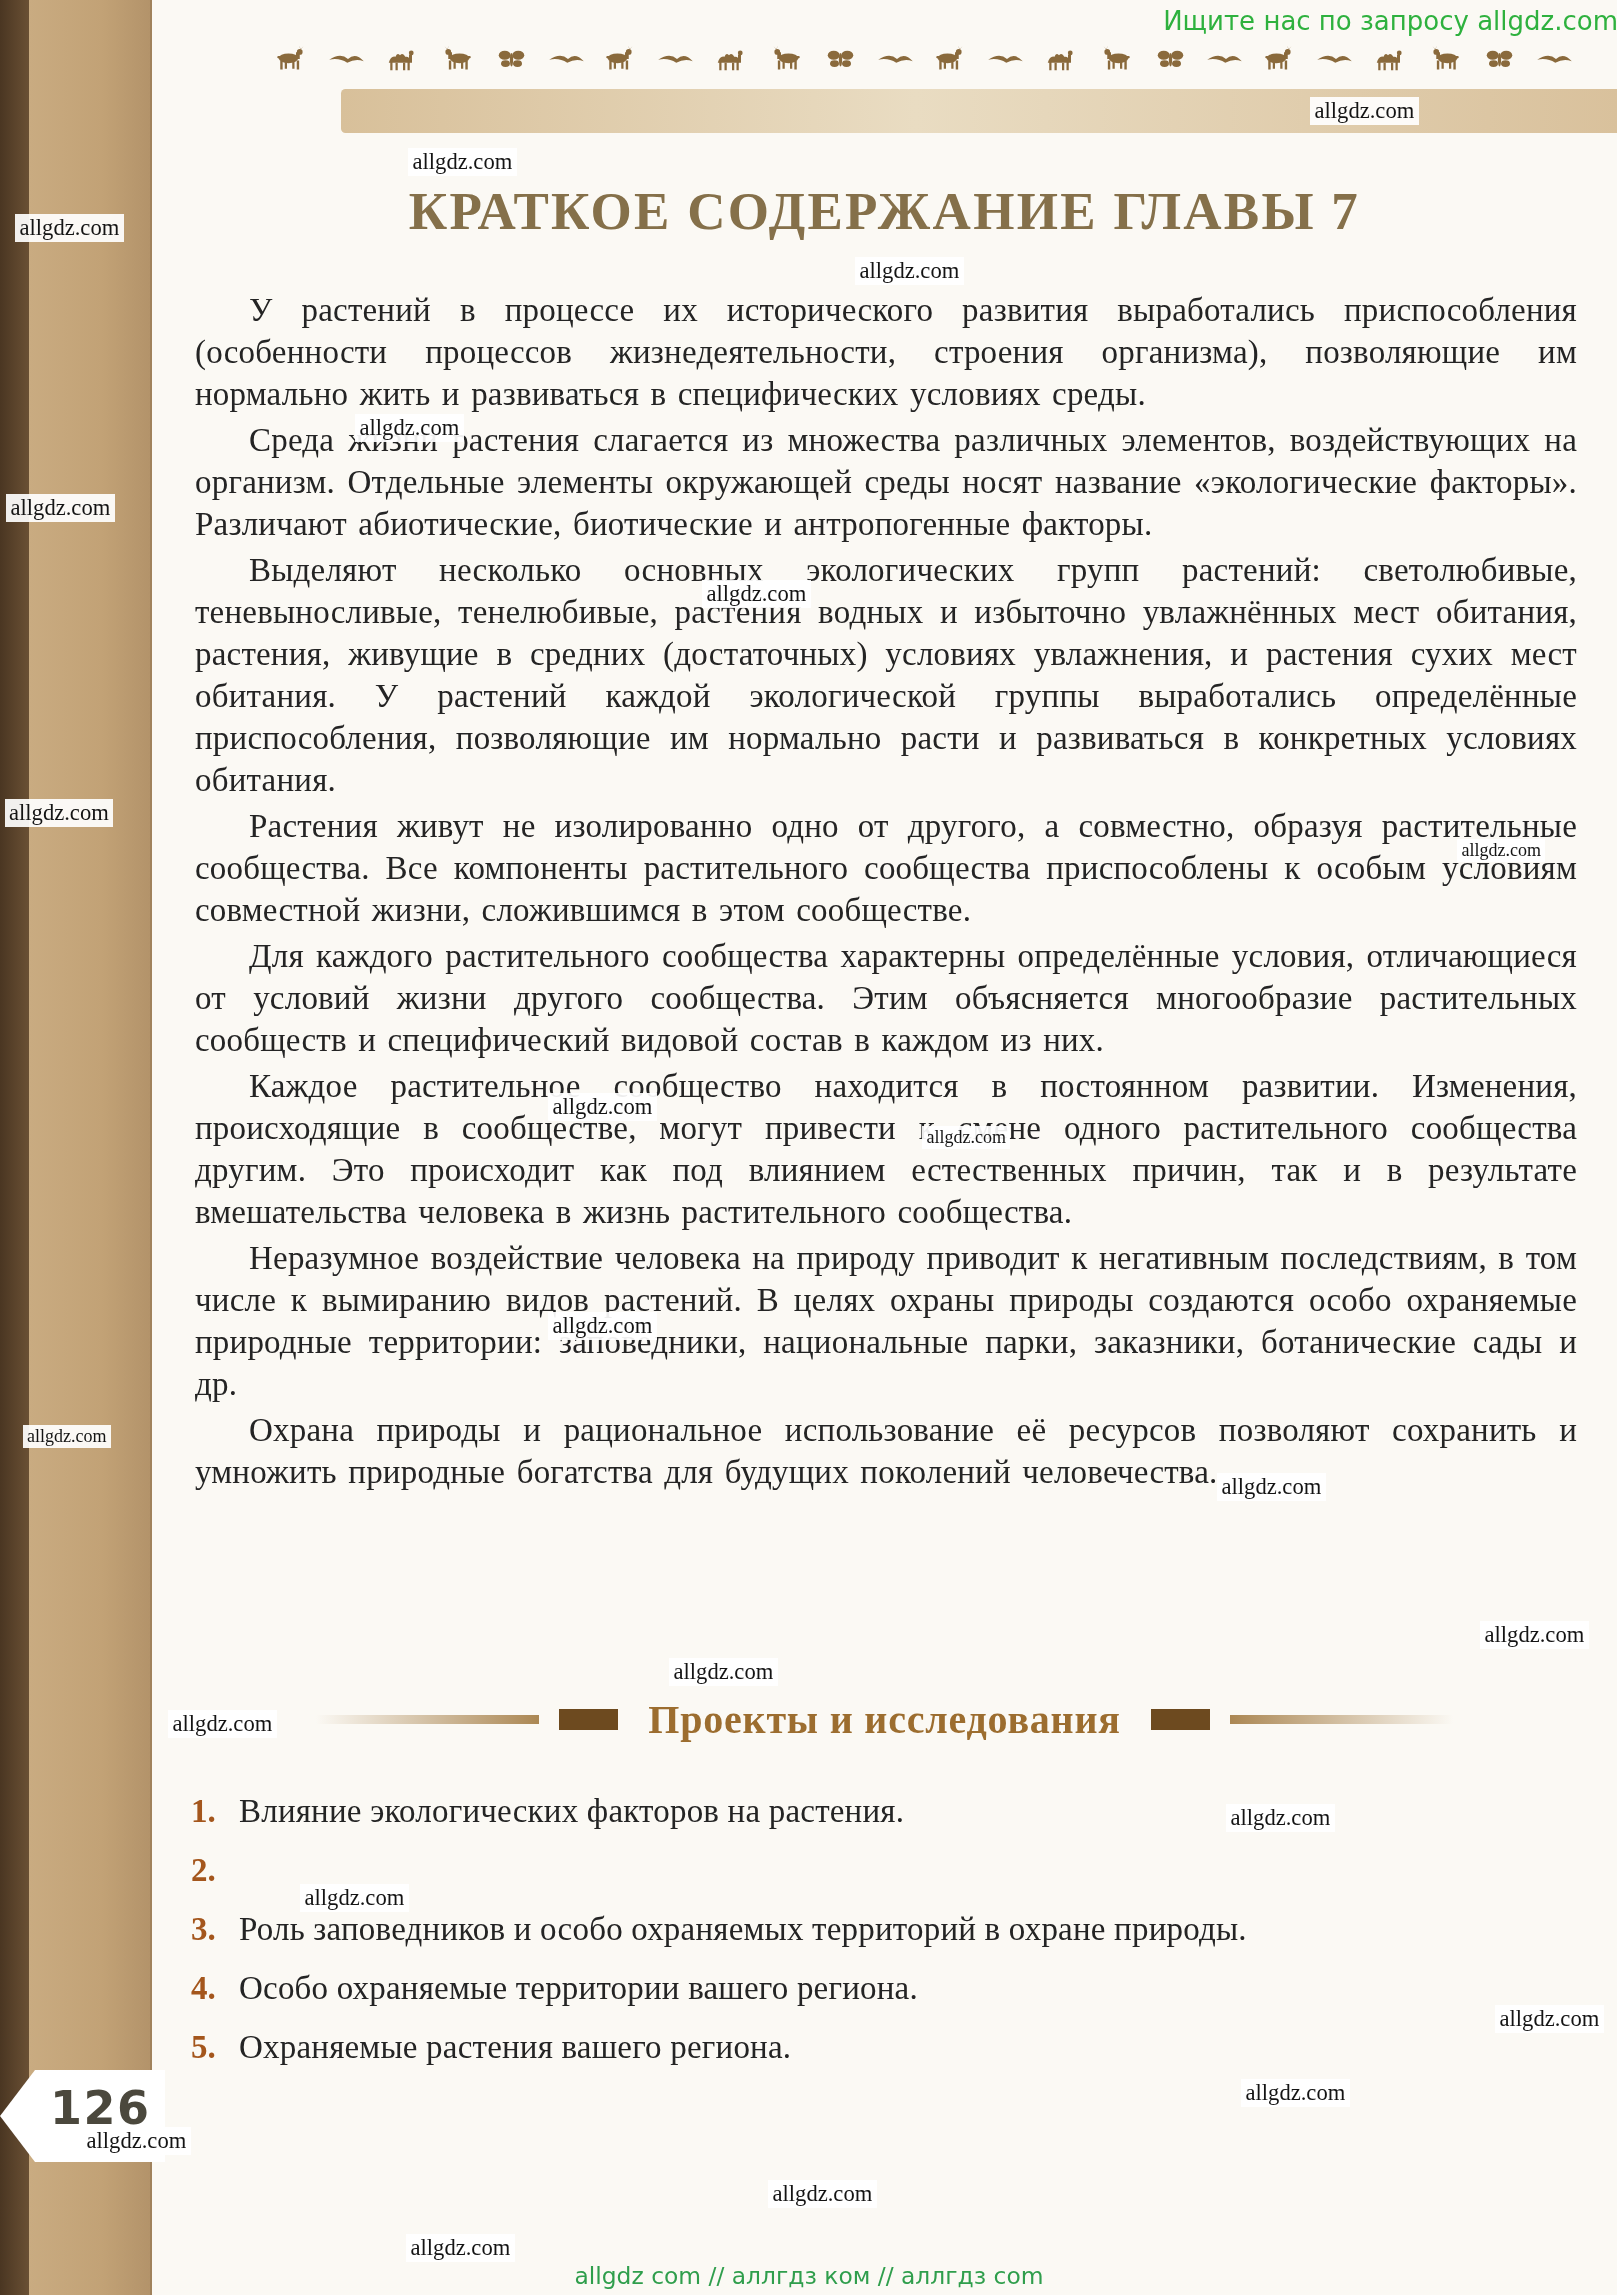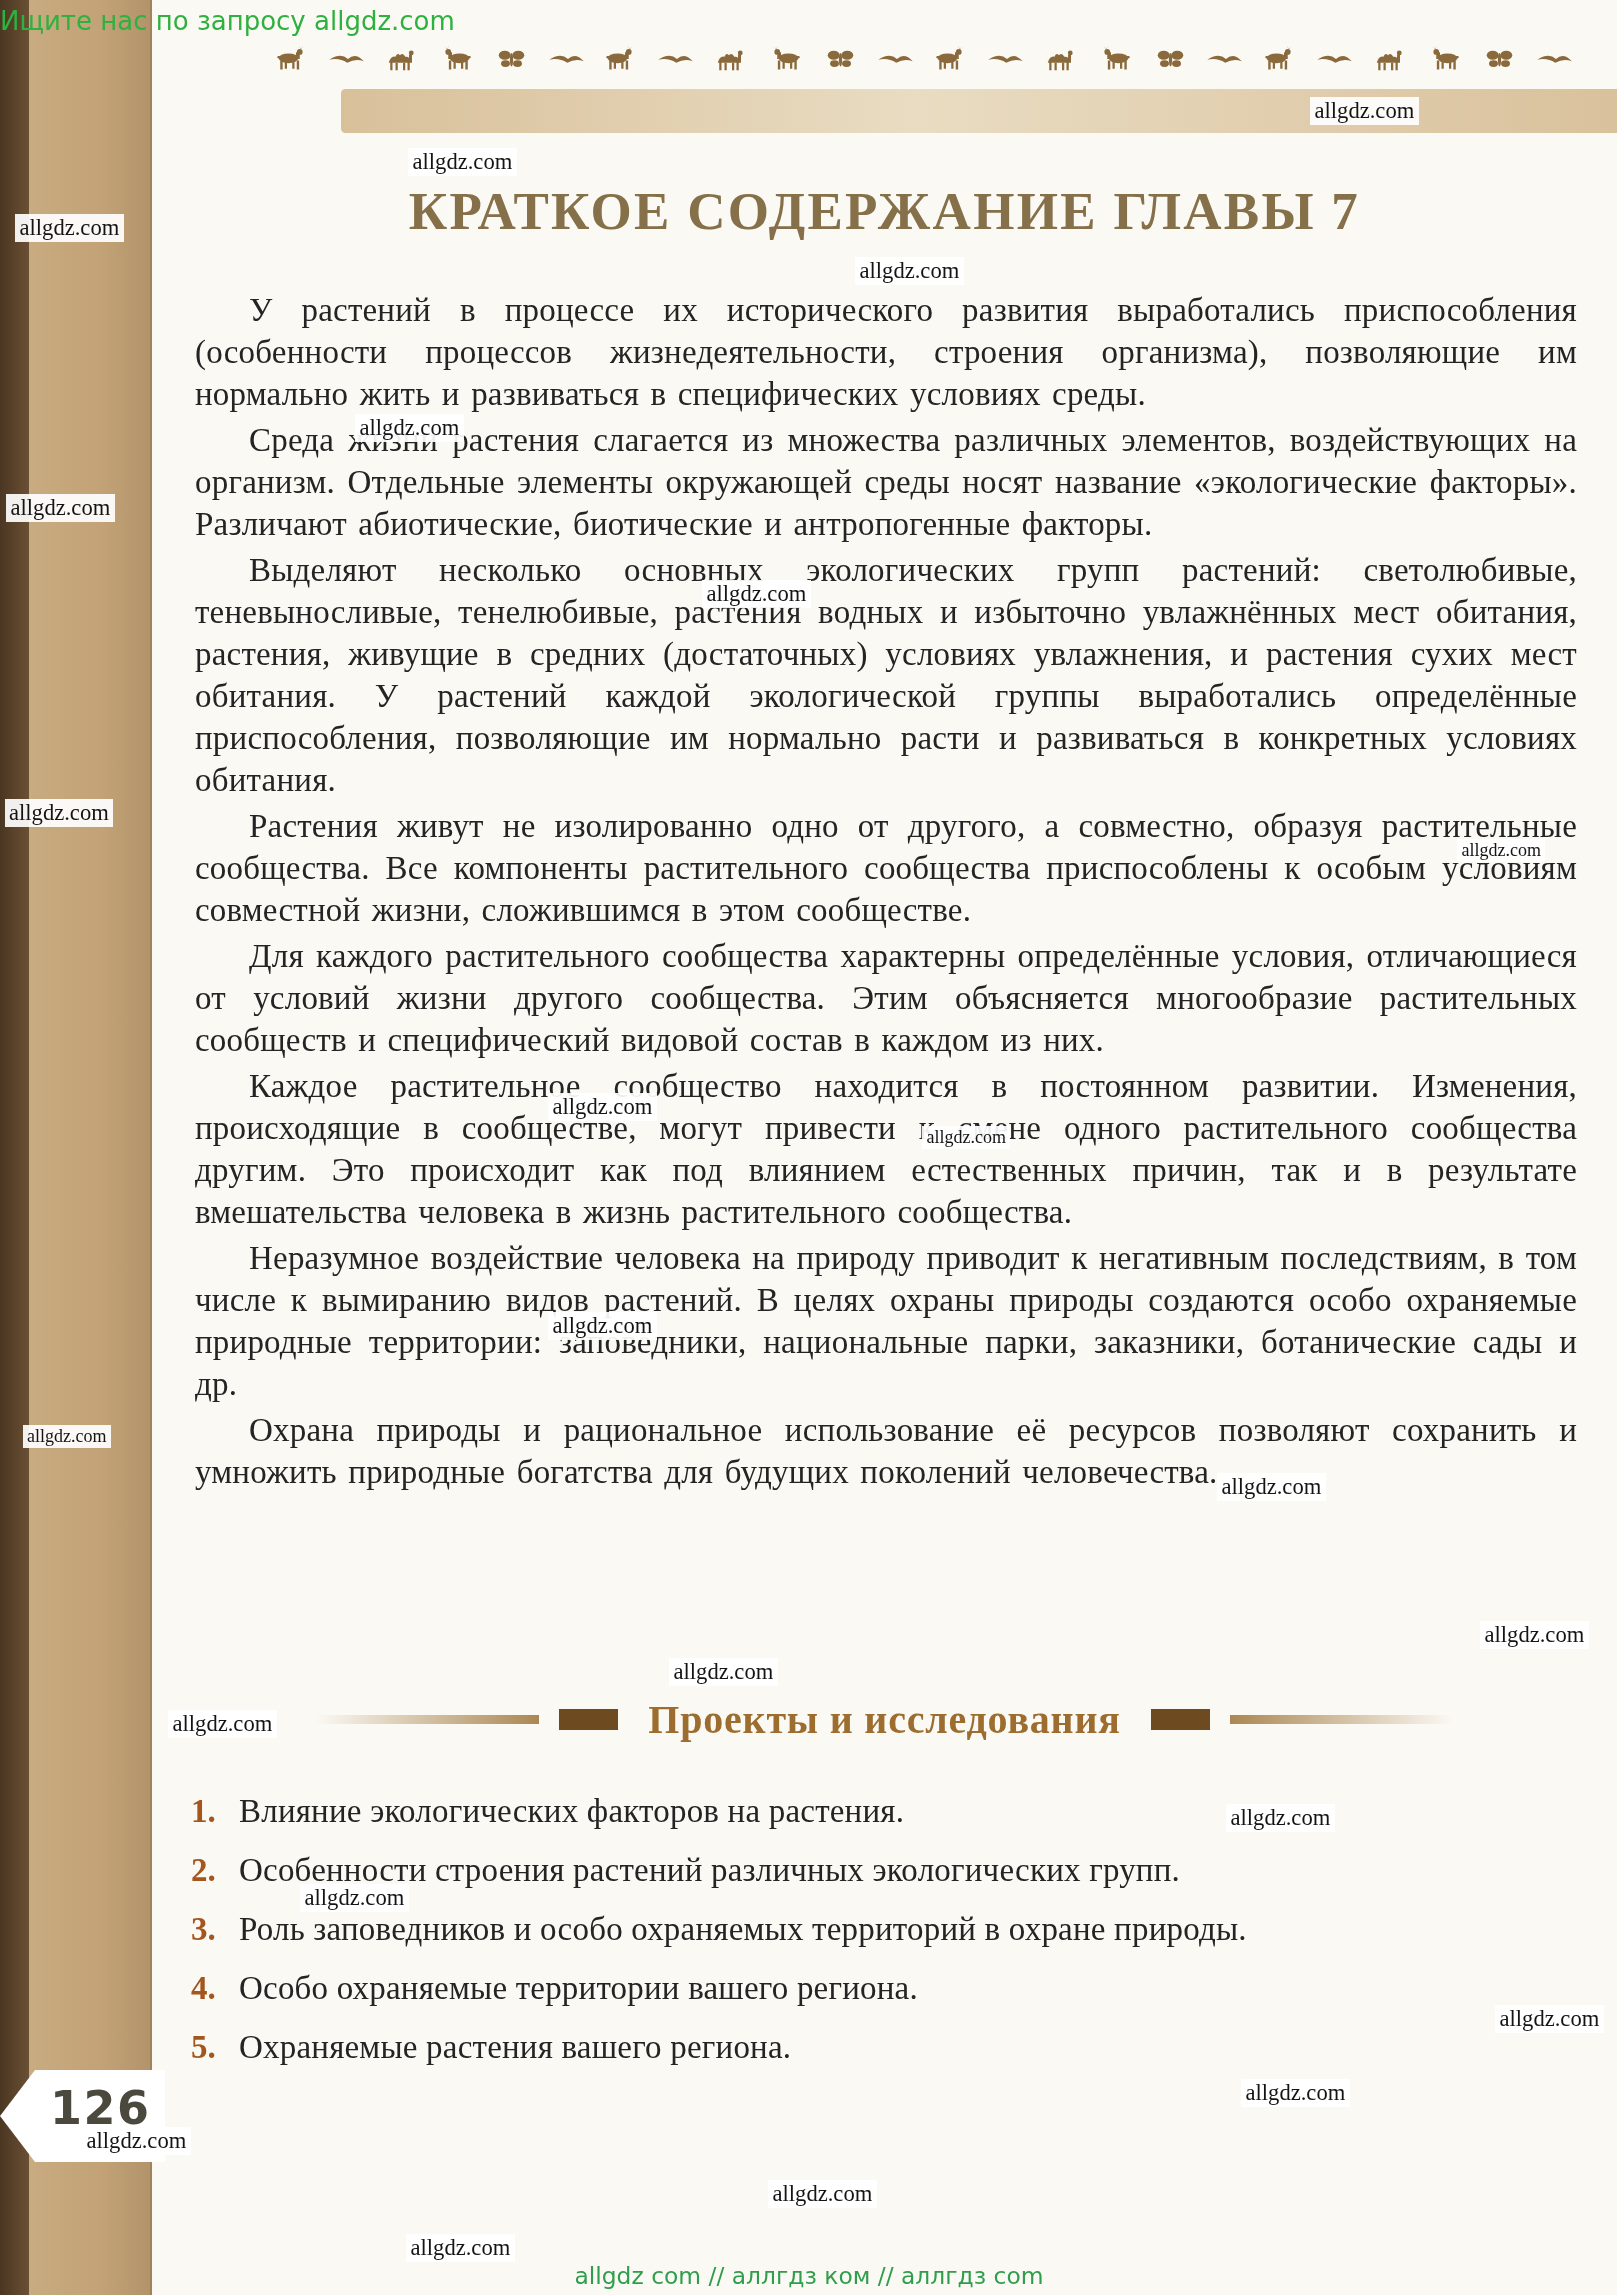--- a/index.html
+++ b/index.html
@@ -83,21 +83,21 @@
   }
   
   .wm-layer{position:absolute;left:0;top:0;width:100%;height:100%;pointer-events:none;}
   .wm{
     position:absolute;color:#141414;white-space:nowrap;
     font-family:Liberation Serif, serif;
     background:rgba(255,255,255,0.92);
     padding:0.8px 4.5px;border-radius:0;
   }
   .green-note{
-    position:absolute;left:0;top:6px;width:1618px;text-align:left;
+    position:absolute;left:0;top:6px;width:1618px;text-align:right;
     font-family:"DejaVu Sans",sans-serif;font-size:26px;color:#2eb13e;
   }
   .green-footer{
     position:absolute;left:0;top:2262px;width:1618px;text-align:center;
     font-family:"DejaVu Sans",sans-serif;font-size:23.4px;color:#2f9e4c;
   }
 </style>
 </head>
 <body>
 
@@ -340,21 +340,20 @@
     <div class="rule-line right"></div>
   </div>
 
   <div class="projects-list">
       <div class="proj-item">
         <span class="proj-num">1.</span>
         <span class="proj-text">Влияние экологических факторов на растения.</span>
       </div>
       <div class="proj-item">
         <span class="proj-num">2.</span>
-        <span class="proj-text">Особенности строения растений различных экологических групп.</span>
       </div>
       <div class="proj-item">
         <span class="proj-num">3.</span>
         <span class="proj-text">Роль заповедников и особо охраняемых территорий в охране природы.</span>
       </div>
       <div class="proj-item">
         <span class="proj-num">4.</span>
         <span class="proj-text">Особо охраняемые территории вашего региона.</span>
       </div>
       <div class="proj-item">

